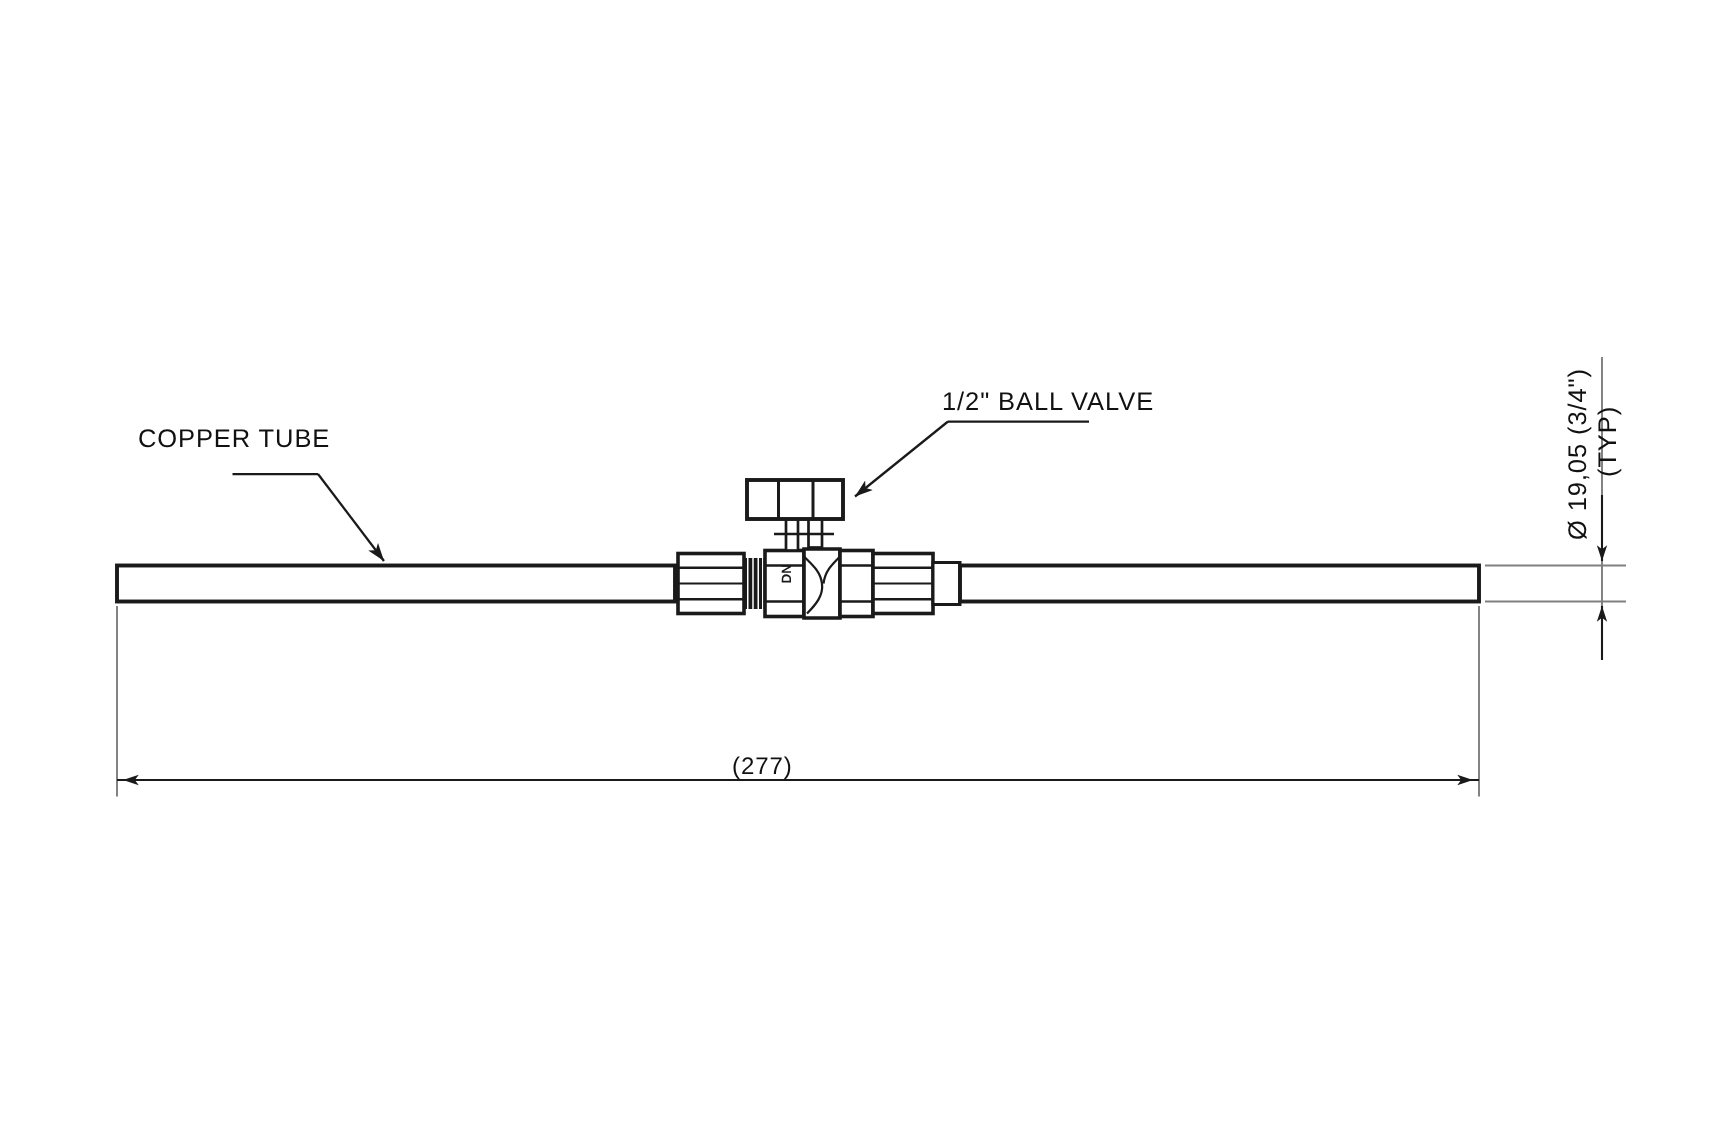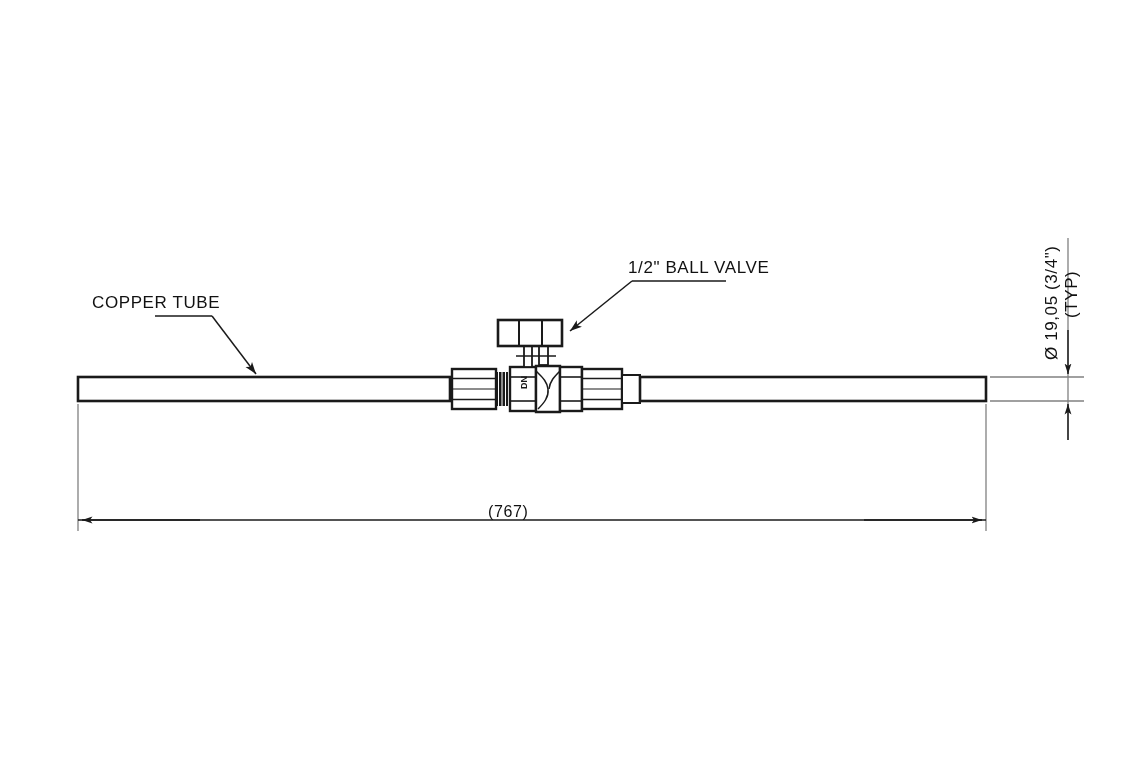--- a/index.html
+++ b/index.html
@@ -2,21 +2,21 @@
 <html><head>
 <meta charset="utf-8">
 <style>
   html,body{margin:0;padding:0;background:#ffffff;}
   body{width:1140px;height:760px;overflow:hidden;
        font-family:"Liberation Sans",sans-serif;color:#000;}
   #sheet{position:relative;width:1140px;height:760px;background:#fff;}
   #sheet svg{position:absolute;left:0;top:0;}
   .lbl{position:absolute;font-family:"Liberation Sans",sans-serif;
        font-size:17px;letter-spacing:.6px;color:#111;white-space:nowrap;}
-  #copper-tube-label{left:92px;top:293px;}
+  #copper-tube-label{left:92px;top:283px;}
   #ball-valve-label{left:628px;top:258px;}
   #length-dim-label{left:488px;top:503px;font-size:16px;}
   .vlbl{position:absolute;white-space:nowrap;font-size:17px;
         letter-spacing:.6px;color:#111;transform-origin:0 0;
         transform:rotate(-90deg);}
   #dia-dim-line1{left:1042px;top:360px;}
   #dia-dim-line2{left:1062px;top:318px;}
 </style>
 </head>
 <body>
@@ -127,19 +127,19 @@
       <line x1="1068" y1="330" x2="1068" y2="374" stroke="#1a1a1a" stroke-width="1.4" marker-end="url(#arrFillThin)"></line>
       <line x1="1068" y1="440" x2="1068" y2="404" stroke="#1a1a1a" stroke-width="1.4" marker-end="url(#arrFillThin)"></line>
     </g>
 
   </svg>
 
   <div class="lbl" id="copper-tube-label">COPPER TUBE</div>
 
   <div class="lbl" id="ball-valve-label">1/2" BALL VALVE</div>
 
-  <div class="lbl" id="length-dim-label">(767)</div>
+  <div class="lbl" id="length-dim-label">(277)</div>
 
   <div class="vlbl" id="dia-dim-line1">Ø 19,05 (3/4")</div>
 
   <div class="vlbl" id="dia-dim-line2">(TYP)</div>
 
 </div>
 
 </body></html>

